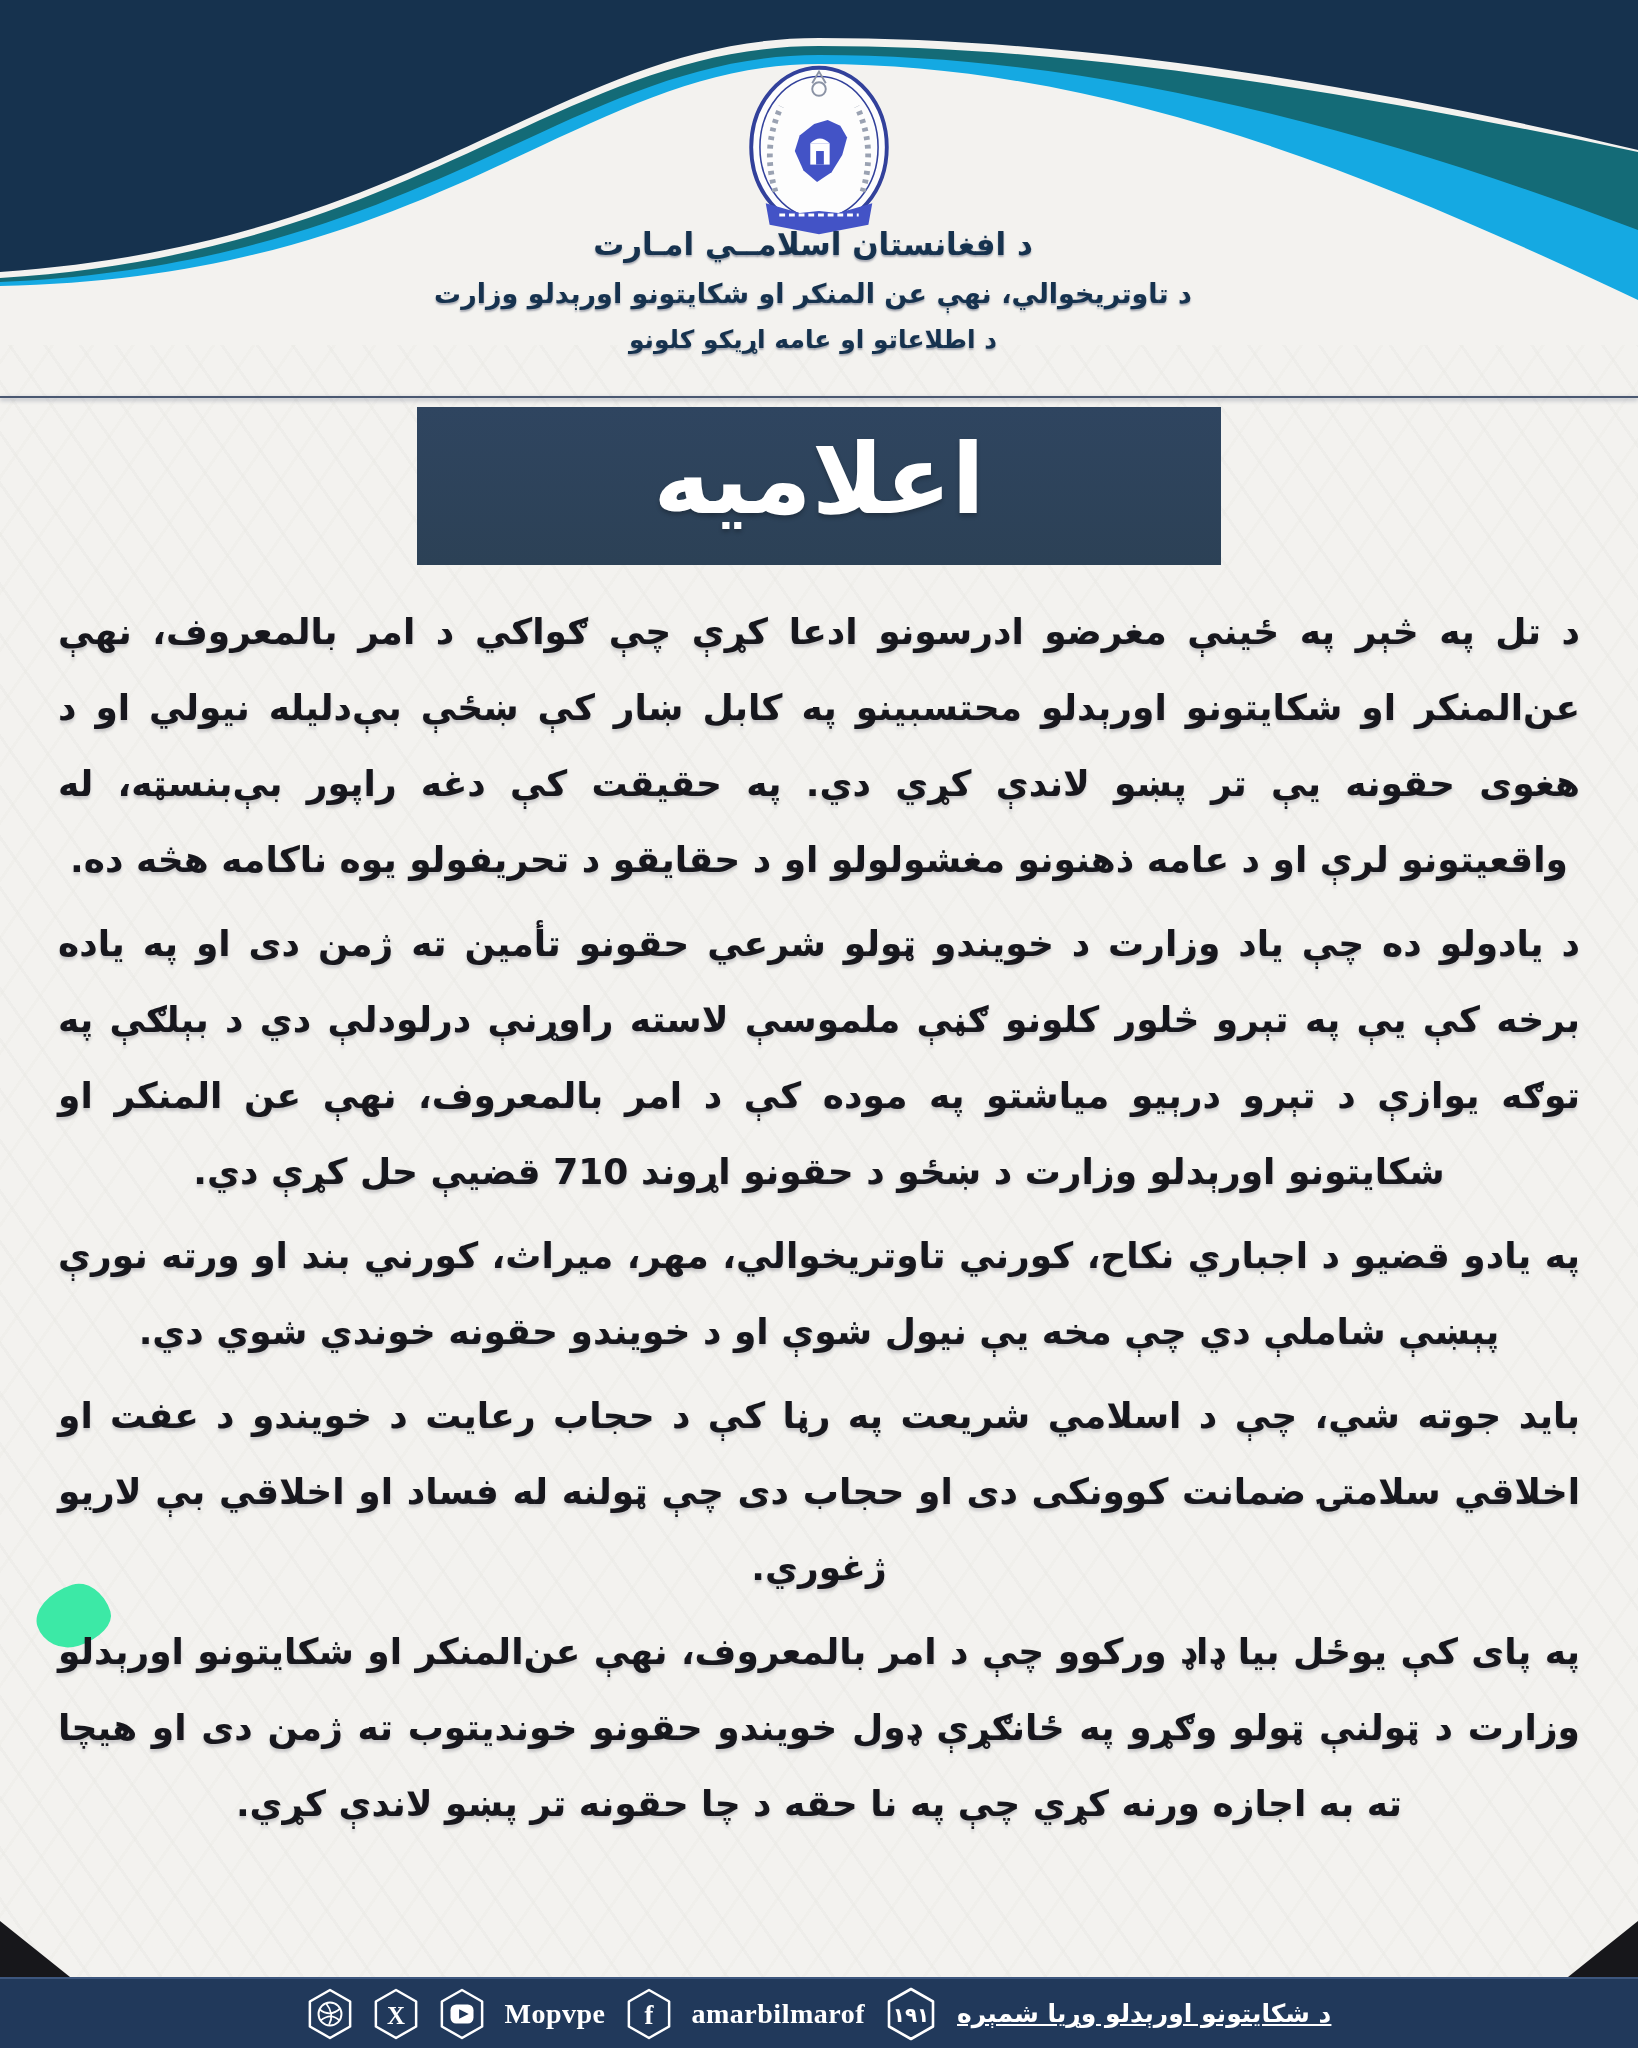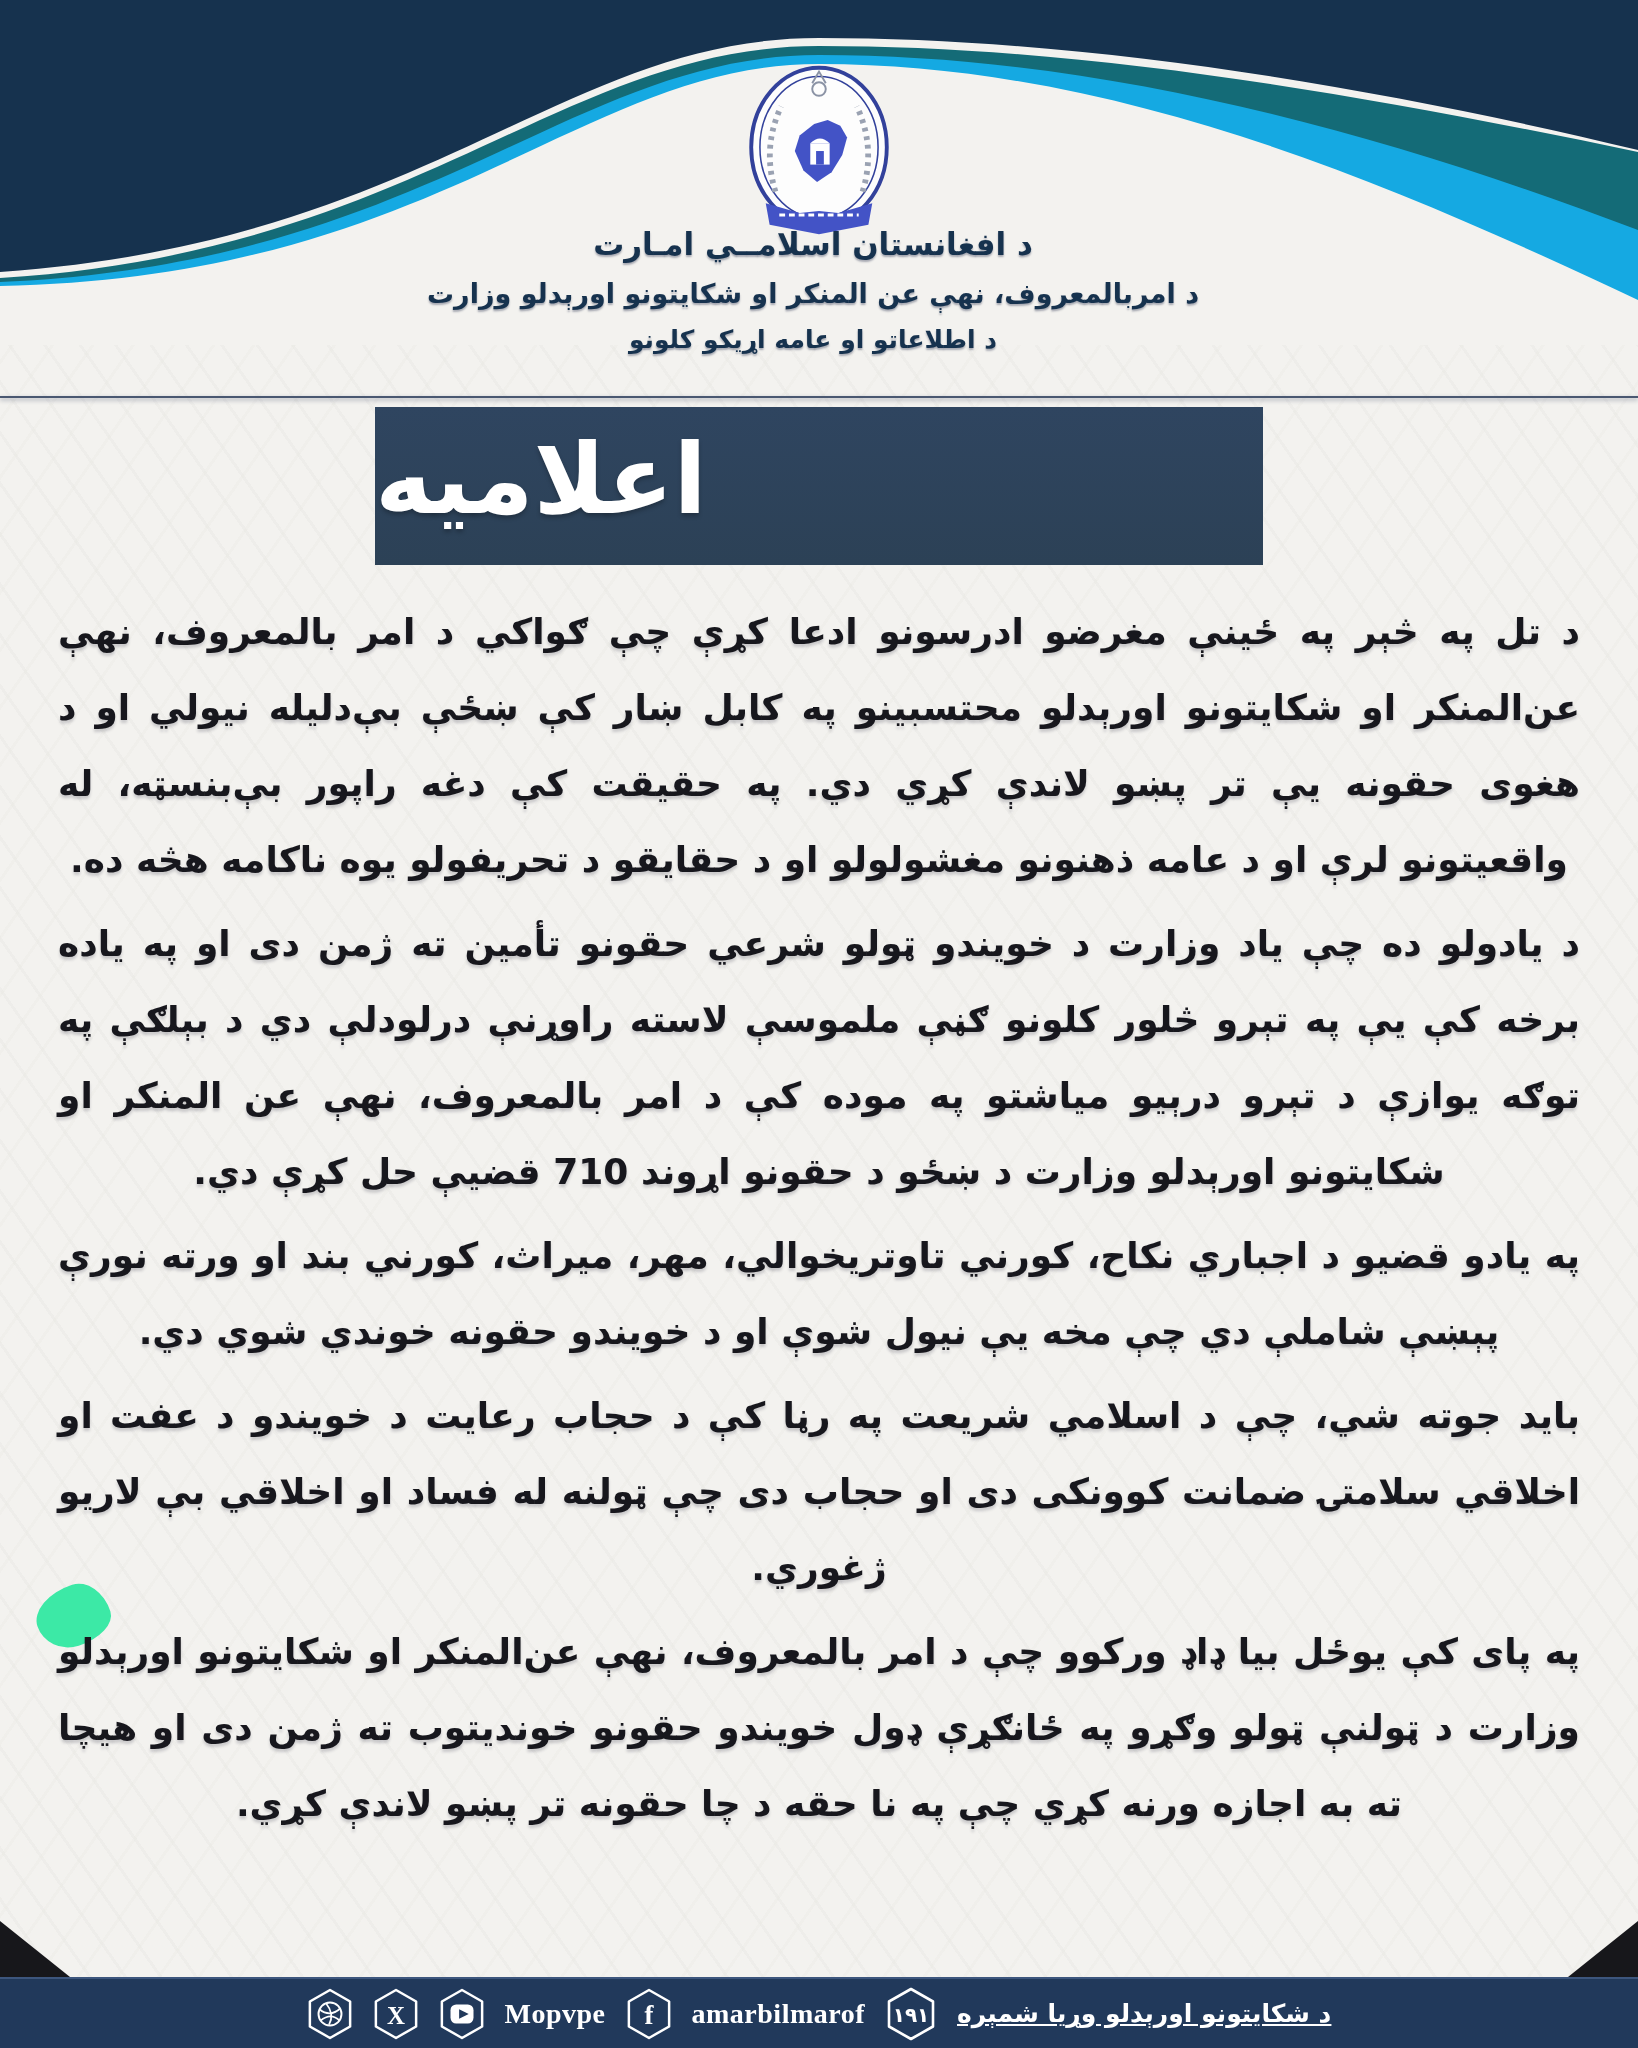--- a/index.html
+++ b/index.html
@@ -40,23 +40,23 @@
 
   .divider{
     position:absolute;top:396px;left:0;right:0;height:2px;z-index:2;
     background:#4a5871;
     box-shadow:0 2px 4px rgba(70,80,110,.5);
   }
 
   
   .title-banner{
     position:absolute;top:407px;left:50%;transform:translateX(-50%);
-    width:888px;height:158px;z-index:2;
+    width:804px;height:158px;z-index:2;
     background:linear-gradient(180deg,#2f4560 0%,#2c4156 100%);
-    display:flex;align-items:center;justify-content:flex-end;
+    display:flex;align-items:center;justify-content:center;
   }
   .title-banner .title-text{
     color:#ffffff;font-size:97px;font-weight:bold;
     line-height:1;padding-bottom:14px;
     text-shadow:0 3px 4px rgba(0,0,0,.25);
   }
 
   
   .body-text{
     position:absolute;top:586px;right:50px;left:50px;z-index:2;
@@ -120,21 +120,21 @@
     <path d="M55,78 L70,66 L84,62 L97,68 L104,80 L99,98 L88,116 L73,126 L59,114 L50,94 Z" fill="#4353c6"></path>
     <rect x="66" y="86" width="20" height="22" fill="#ffffff"></rect>
     <path d="M66,86 Q76,76 86,86" fill="#ffffff"></path>
     <rect x="72" y="94" width="8" height="14" fill="#4353c6"></rect>
     <path d="M20,148 L55,158 L75,156 L95,158 L130,148 L126,170 L75,180 L24,170 Z" fill="#4353c6"></path>
     <path d="M34,160 L116,160" stroke="#ffffff" stroke-width="3" stroke-dasharray="6 4"></path>
   </svg>
 
   <div class="org-lines">
     <div class="org-line1">د افغانستان اسلامــي امـارت</div>
-    <div class="org-line2">د امربالمعروف، نهې عن المنکر او شکایتونو اورېدلو وزارت</div>
+    <div class="org-line2">د تاوتریخوالي، نهې عن المنکر او شکایتونو اورېدلو وزارت</div>
     <div class="org-line3">د اطلاعاتو او عامه اړیکو کلونو</div>
   </div>
 
   <div class="divider"></div>
 
   <div class="title-banner">
     <div class="title-text">اعلامیه</div>
   </div>
 
   <div class="highlight-blob"></div>

